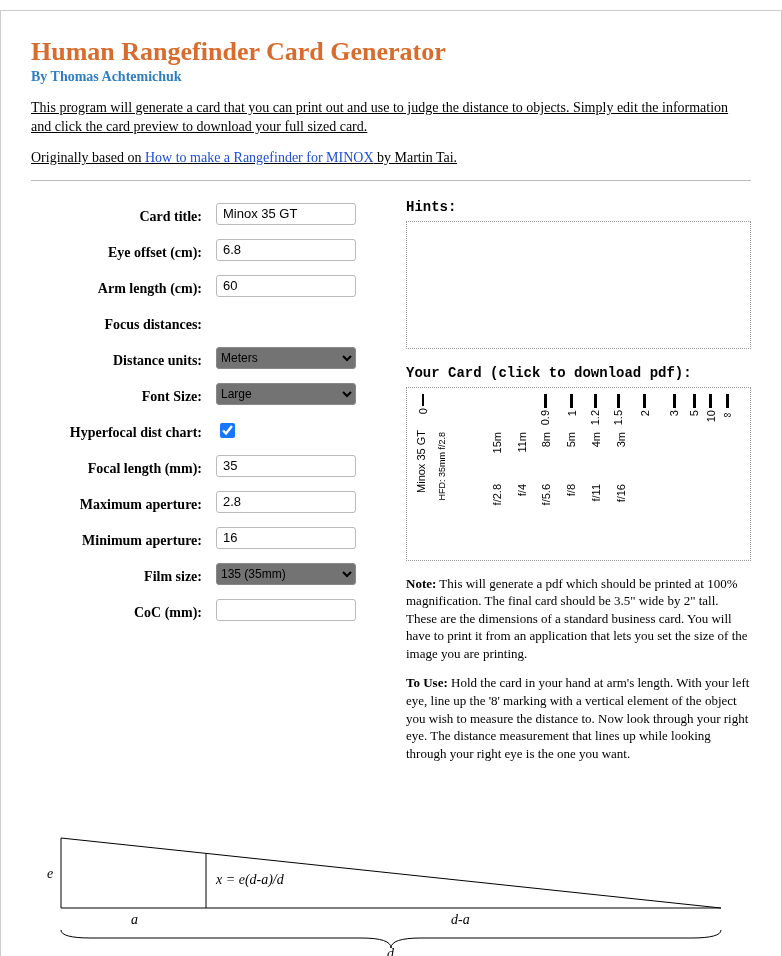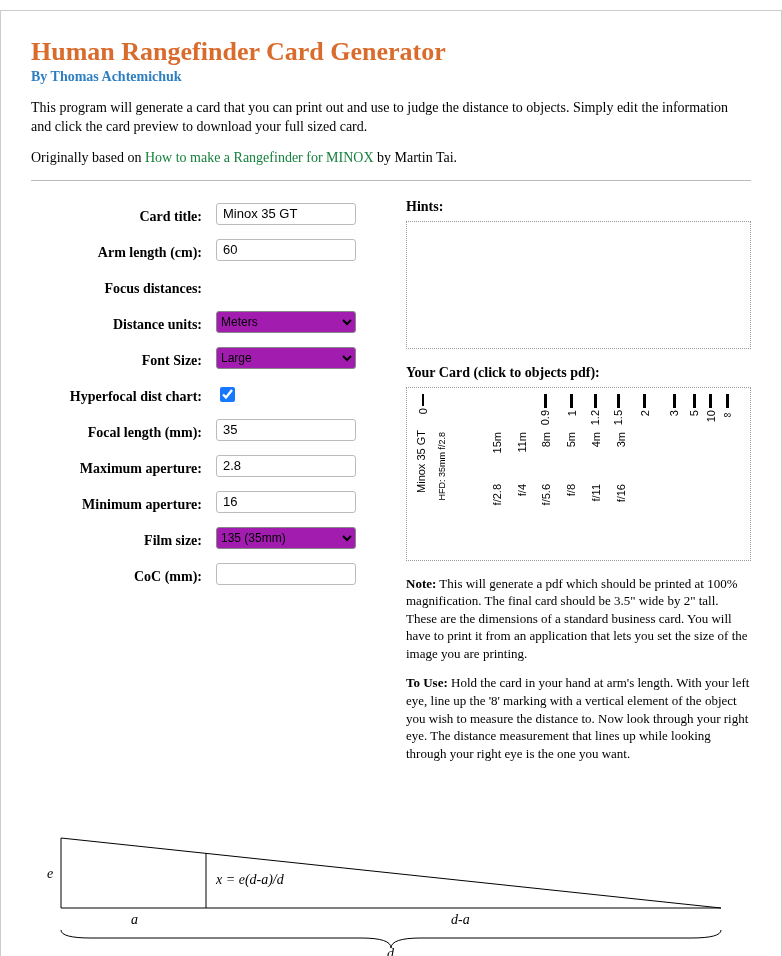--- a/index.html
+++ b/index.html
@@ -27,22 +27,23 @@
     font-family: Georgia, serif;
     font-weight:bold;
     color:#2D7FC2;
     font-size:14px;
     margin:0 0 14px 0;
   }
   p{
     font-size:14px;
     line-height:1.35;
     margin:8px 0 12px 0;
-  }
-  a.link{color:#15803d; text-decoration:none;}
+    text-decoration:underline;
+  }
+  a.link{color:#1d4ed8; text-decoration:none;}
   hr{
     border:none;
     border-top:1px solid #bbb;
     margin:6px 0 18px 0;
   }
   .columns{
     display:flex;
     gap:30px;
     align-items:flex-start;
   }
@@ -72,30 +73,31 @@
     font-size:13px;
     box-sizing:border-box;
   }
   .row select{
     width:140px;
     height:22px;
     border:1px solid #888;
     border-radius:3px;
     font-family:Arial, sans-serif;
     font-size:12px;
-    background:#a21caf;
+    background:#737373;
   }
   .row input[type=checkbox]{
     width:15px;height:15px;
     accent-color:#1677ff;
   }
   .section-label{
     font-weight:bold;
     font-size:14px;
     margin-bottom:6px;
+    font-family:Liberation Mono, monospace;
   }
   .hints-box{
     border:1px dotted #999;
     height:126px;
     margin-bottom:16px;
   }
   .card-frame{
     border:1px dotted #999;
     position:relative;
     height:172px;
@@ -151,20 +153,24 @@
   <hr>
 
   <div class="columns">
 
     <div class="form-col">
       <div class="row">
         <label>Card title:</label>
         <input type="text" value="Minox 35 GT" style="">
       </div>
       <div class="row">
+        <label>Eye offset (cm):</label>
+        <input type="text" value="6.8" style="">
+      </div>
+      <div class="row">
         <label>Arm length (cm):</label>
         <input type="text" value="60" style="">
       </div>
       <div class="row">
         <label>Focus distances:</label>
       </div>
       <div class="row">
         <label>Distance units:</label>
         <select>
           <option>Meters</option>
@@ -201,21 +207,21 @@
       <div class="row">
         <label>CoC (mm):</label>
         <input type="text" value="" style="">
       </div>
     </div>
 
     <div class="right-col">
       <div class="section-label">Hints:</div>
       <div class="hints-box"></div>
 
-      <div class="section-label">Your Card (click to objects pdf):</div>
+      <div class="section-label">Your Card (click to download pdf):</div>
       <div class="card-frame">
         <div class="card-inner" id="card-ticks">
             <div class="tick" style="left: 3%;">
               <div class="mark zero"></div>
               <div class="tl">0</div>
             </div>
             <div class="tick" style="left: 40%;">
               <div class="mark"></div>
               <div class="tl">0.9</div>
             </div>

